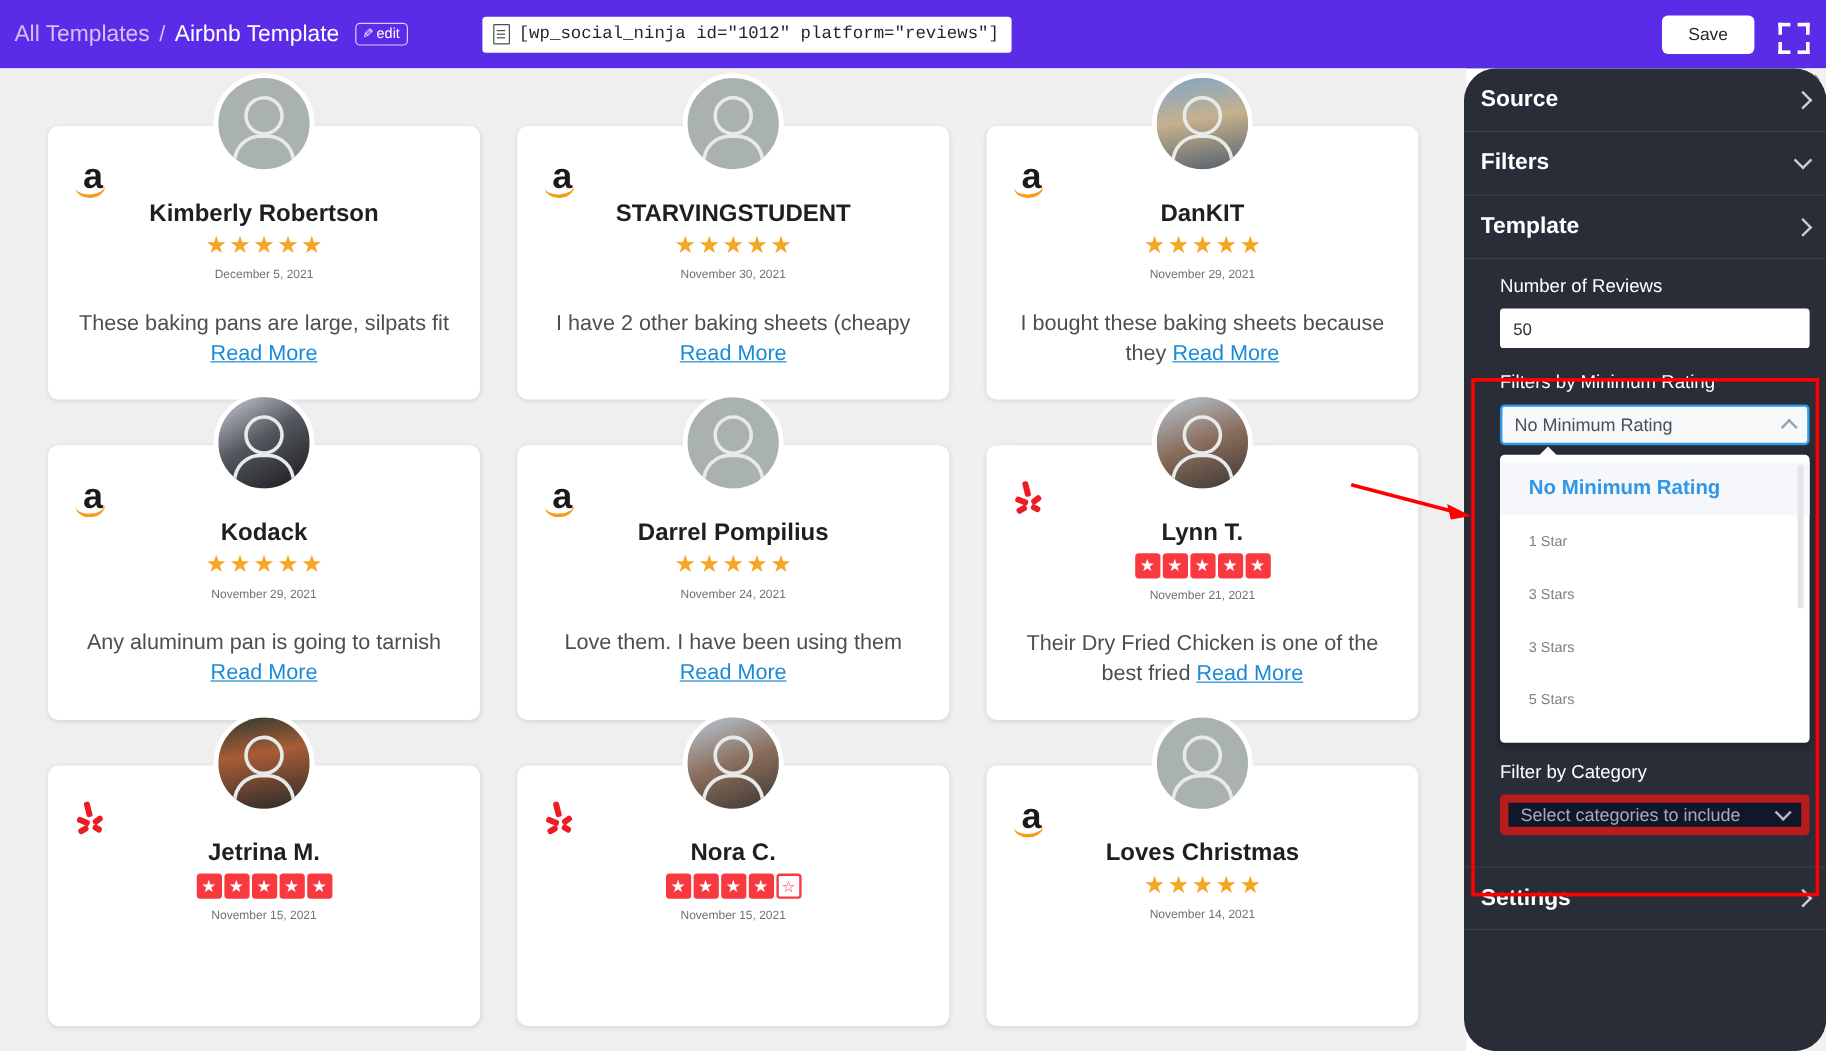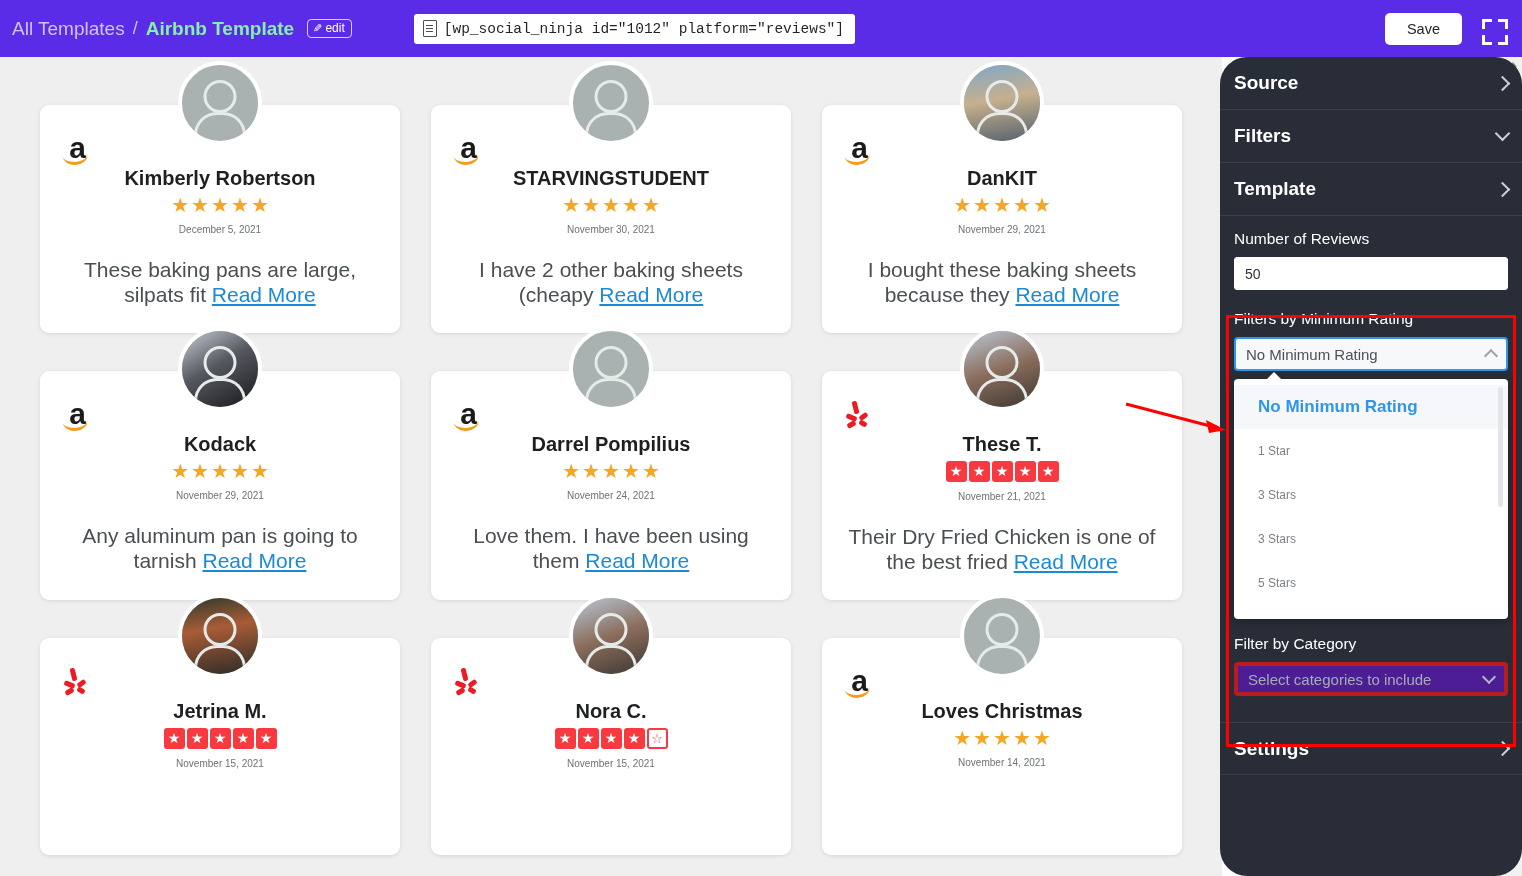--- a/index.html
+++ b/index.html
@@ -17,21 +17,21 @@
     background: #5a2ce8;
     display: flex; align-items: center;
   }
   #breadcrumb {
     display: flex; align-items: center; gap: 8px;
     margin-left: 12px;
     font-size: 19px;
   }
   .crumb-muted { color: #cfc3f7; }
   .crumb-sep  { color: #cfc3f7; font-size: 18px; }
-  .crumb-active { color: #86efac; font-weight: 700; }
+  .crumb-active { color: #ffffff; font-weight: 400; }
   #edit-chip {
     display: inline-flex; align-items: center; gap: 3px;
     border: 1px solid #d9cdfb; border-radius: 4px;
     padding: 1px 6px 2px 5px; margin-left: 5px;
     color: #ffffff; font-size: 12px;
   }
   #edit-chip .pen { font-size: 11px; transform: scaleX(-1); display:inline-block;}
 
   #shortcode-box {
     margin-left: 62px;
@@ -160,21 +160,21 @@
   .star-yelp {
     width: 21px; height: 21px; border-radius: 3px;
     background: #f8393f; color: #ffffff;
     font-size: 14px; line-height: 21px; text-align: center;
   }
   .star-yelp.empty {
     background: #ffffff; border: 2px solid #f8393f; color: #f8393f;
     line-height: 17px; font-size: 13px;
   }
   .review-date { font-size: 10px; color: #6e7276; margin-bottom: 22px; }
-  .review-text { font-size: 21px; color: #4a4f54; line-height: 25px; }
+  .review-text { font-size: 18px; color: #4a4f54; line-height: 25px; }
   .read-more { color: #1a8ad6; text-decoration: underline; cursor: pointer; }
 
   
   #preview-scroll {
     position: absolute; right: 0; top: 57px;
     width: 17px; height: 819px;
     background: #f1f1f1;
   }
   #preview-scroll .arrow-up {
     position: absolute; left: 4px; top: 5px;
@@ -203,21 +203,21 @@
     border-bottom: 1px solid #39404c;
     cursor: pointer;
   }
   .accordion-head .chev {
     margin-left: auto; width: 11px; height: 11px;
     border-right: 2.2px solid #c9ced8; border-bottom: 2.2px solid #c9ced8;
   }
   .chev.right { transform: rotate(-45deg); }
   .chev.down  { transform: rotate(45deg); margin-bottom: 5px; }
 
-  .field-block { padding: 14px 14px 0 14px; }
+  .field-block { padding: 14px 14px 0 30px; }
   .field-label { font-size: 15.5px; color: #ffffff; margin-bottom: 9px; }
   .text-input {
     width: 100%; height: 33px;
     background: #ffffff; border: 1px solid #ffffff; border-radius: 3px;
     font-size: 14px; font-family: "Liberation Sans", sans-serif;
     color: #2d3138; padding: 0 10px;
   }
 
   #highlight-box {
     position: absolute; left: 6px; top: 258px;
@@ -236,21 +236,21 @@
     padding: 0 10px;
     font-size: 15px; color: #4b5059;
     cursor: pointer;
   }
   .select-box .caret-up {
     margin-left: auto; width: 10px; height: 10px;
     border-left: 2px solid #9aa2ae; border-top: 2px solid #9aa2ae;
     transform: rotate(45deg); margin-top: 4px;
   }
   .select-box.plain {
-    background: #4c1d95; border: 4px solid #b91c1c; color: #a6acb5; text-align: right;
+    background: #0f172a; border: 7px solid #b91c1c; color: #a6acb5; text-align: right;
   }
   .select-box.plain .caret-up {
     border: none; border-right: 2px solid #b4b9c1; border-bottom: 2px solid #b4b9c1;
     transform: rotate(45deg); margin-top: -4px;
   }
 
   .dropdown-panel {
     position: relative;
     margin-top: 8px;
     background: #ffffff;
@@ -408,21 +408,21 @@
         </div>
         <div class="src-logo">
           <div class="yelp-burst">
             <span></span>
             <span></span>
             <span></span>
             <span></span>
             <span></span>
           </div>
         </div>
-        <div class="reviewer-name">These T.</div>
+        <div class="reviewer-name">Lynn T.</div>
         <div class="stars">
           <span class="star-yelp">★</span>
           <span class="star-yelp">★</span>
           <span class="star-yelp">★</span>
           <span class="star-yelp">★</span>
           <span class="star-yelp">★</span>
         </div>
         <div class="review-date">November 21, 2021</div>
         <div class="review-text">Their Dry Fried Chicken is one of the best fried <span class="read-more">Read More</span></div>
       </div>

